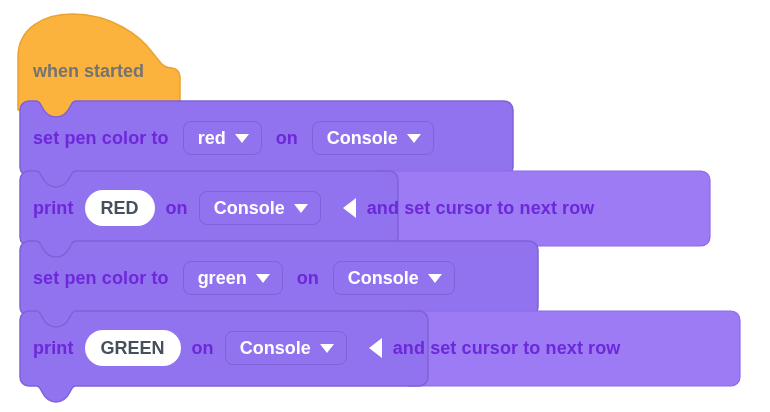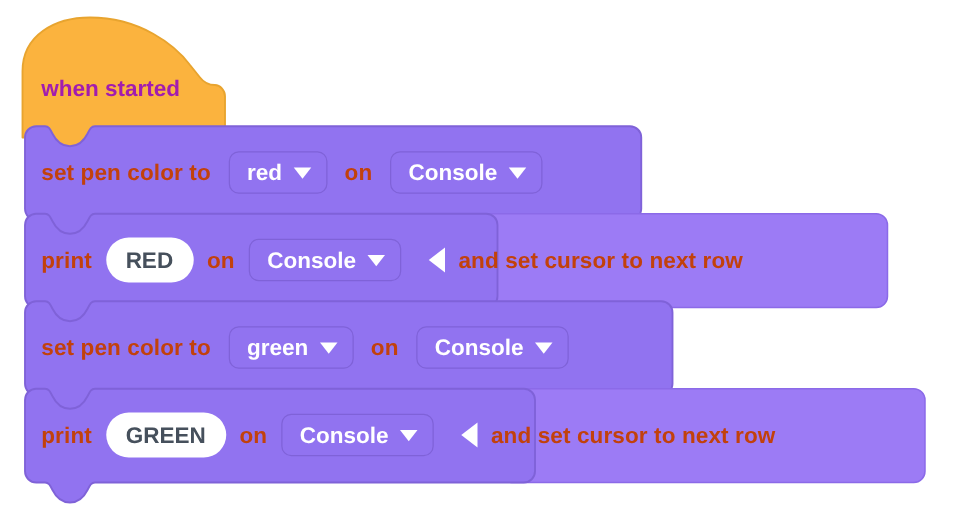--- a/index.html
+++ b/index.html
@@ -35,31 +35,31 @@
   .row-overlay {
     position: absolute;
     display: flex;
     align-items: center;
     height: 44px;
     pointer-events: none;
   }
   .row-overlay > * { pointer-events: auto; }
 
   .blk-label {
-    color: #c2410c;
+    color: #6d28d9;
     font-size: 18px;
     font-weight: 700;
     letter-spacing: 0.1px;
     white-space: nowrap;
     line-height: 1;
   }
 
   .hat-label {
     position: absolute;
-    color: #a21caf;
+    color: #737373;
     font-size: 18px;
     font-weight: 700;
     white-space: nowrap;
     line-height: 1;
   }
 
   
   .dropdown {
     display: inline-flex;
     align-items: center;

